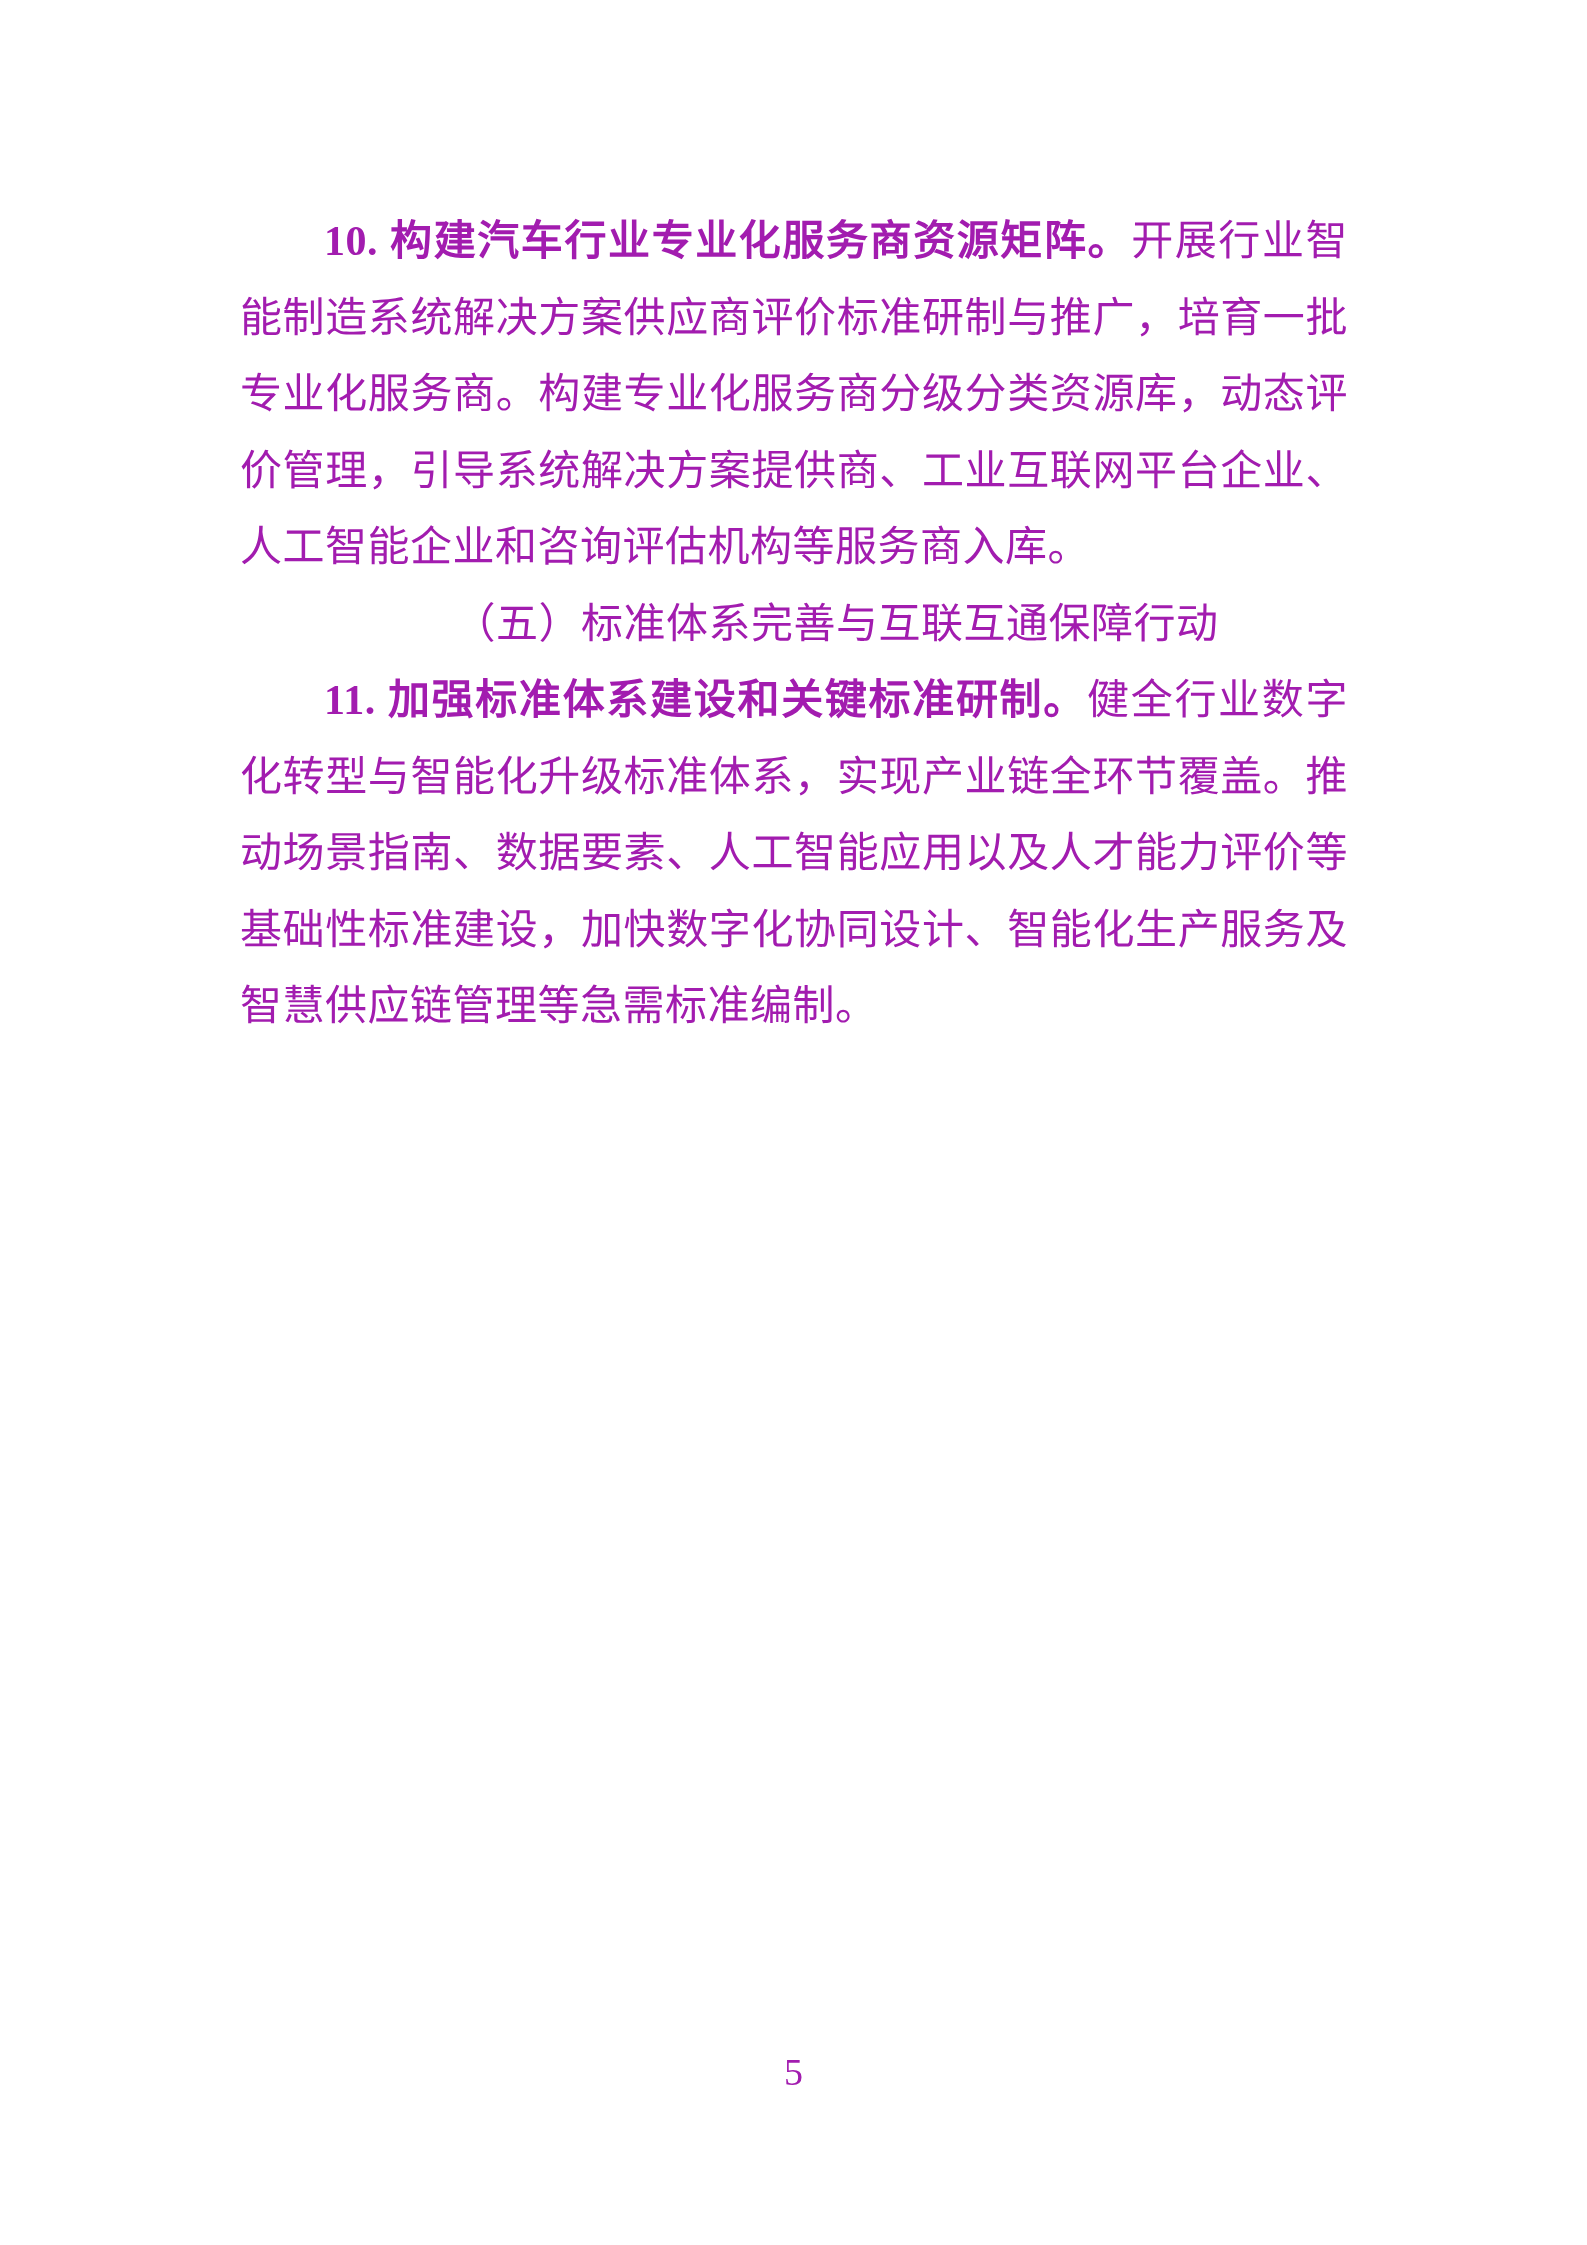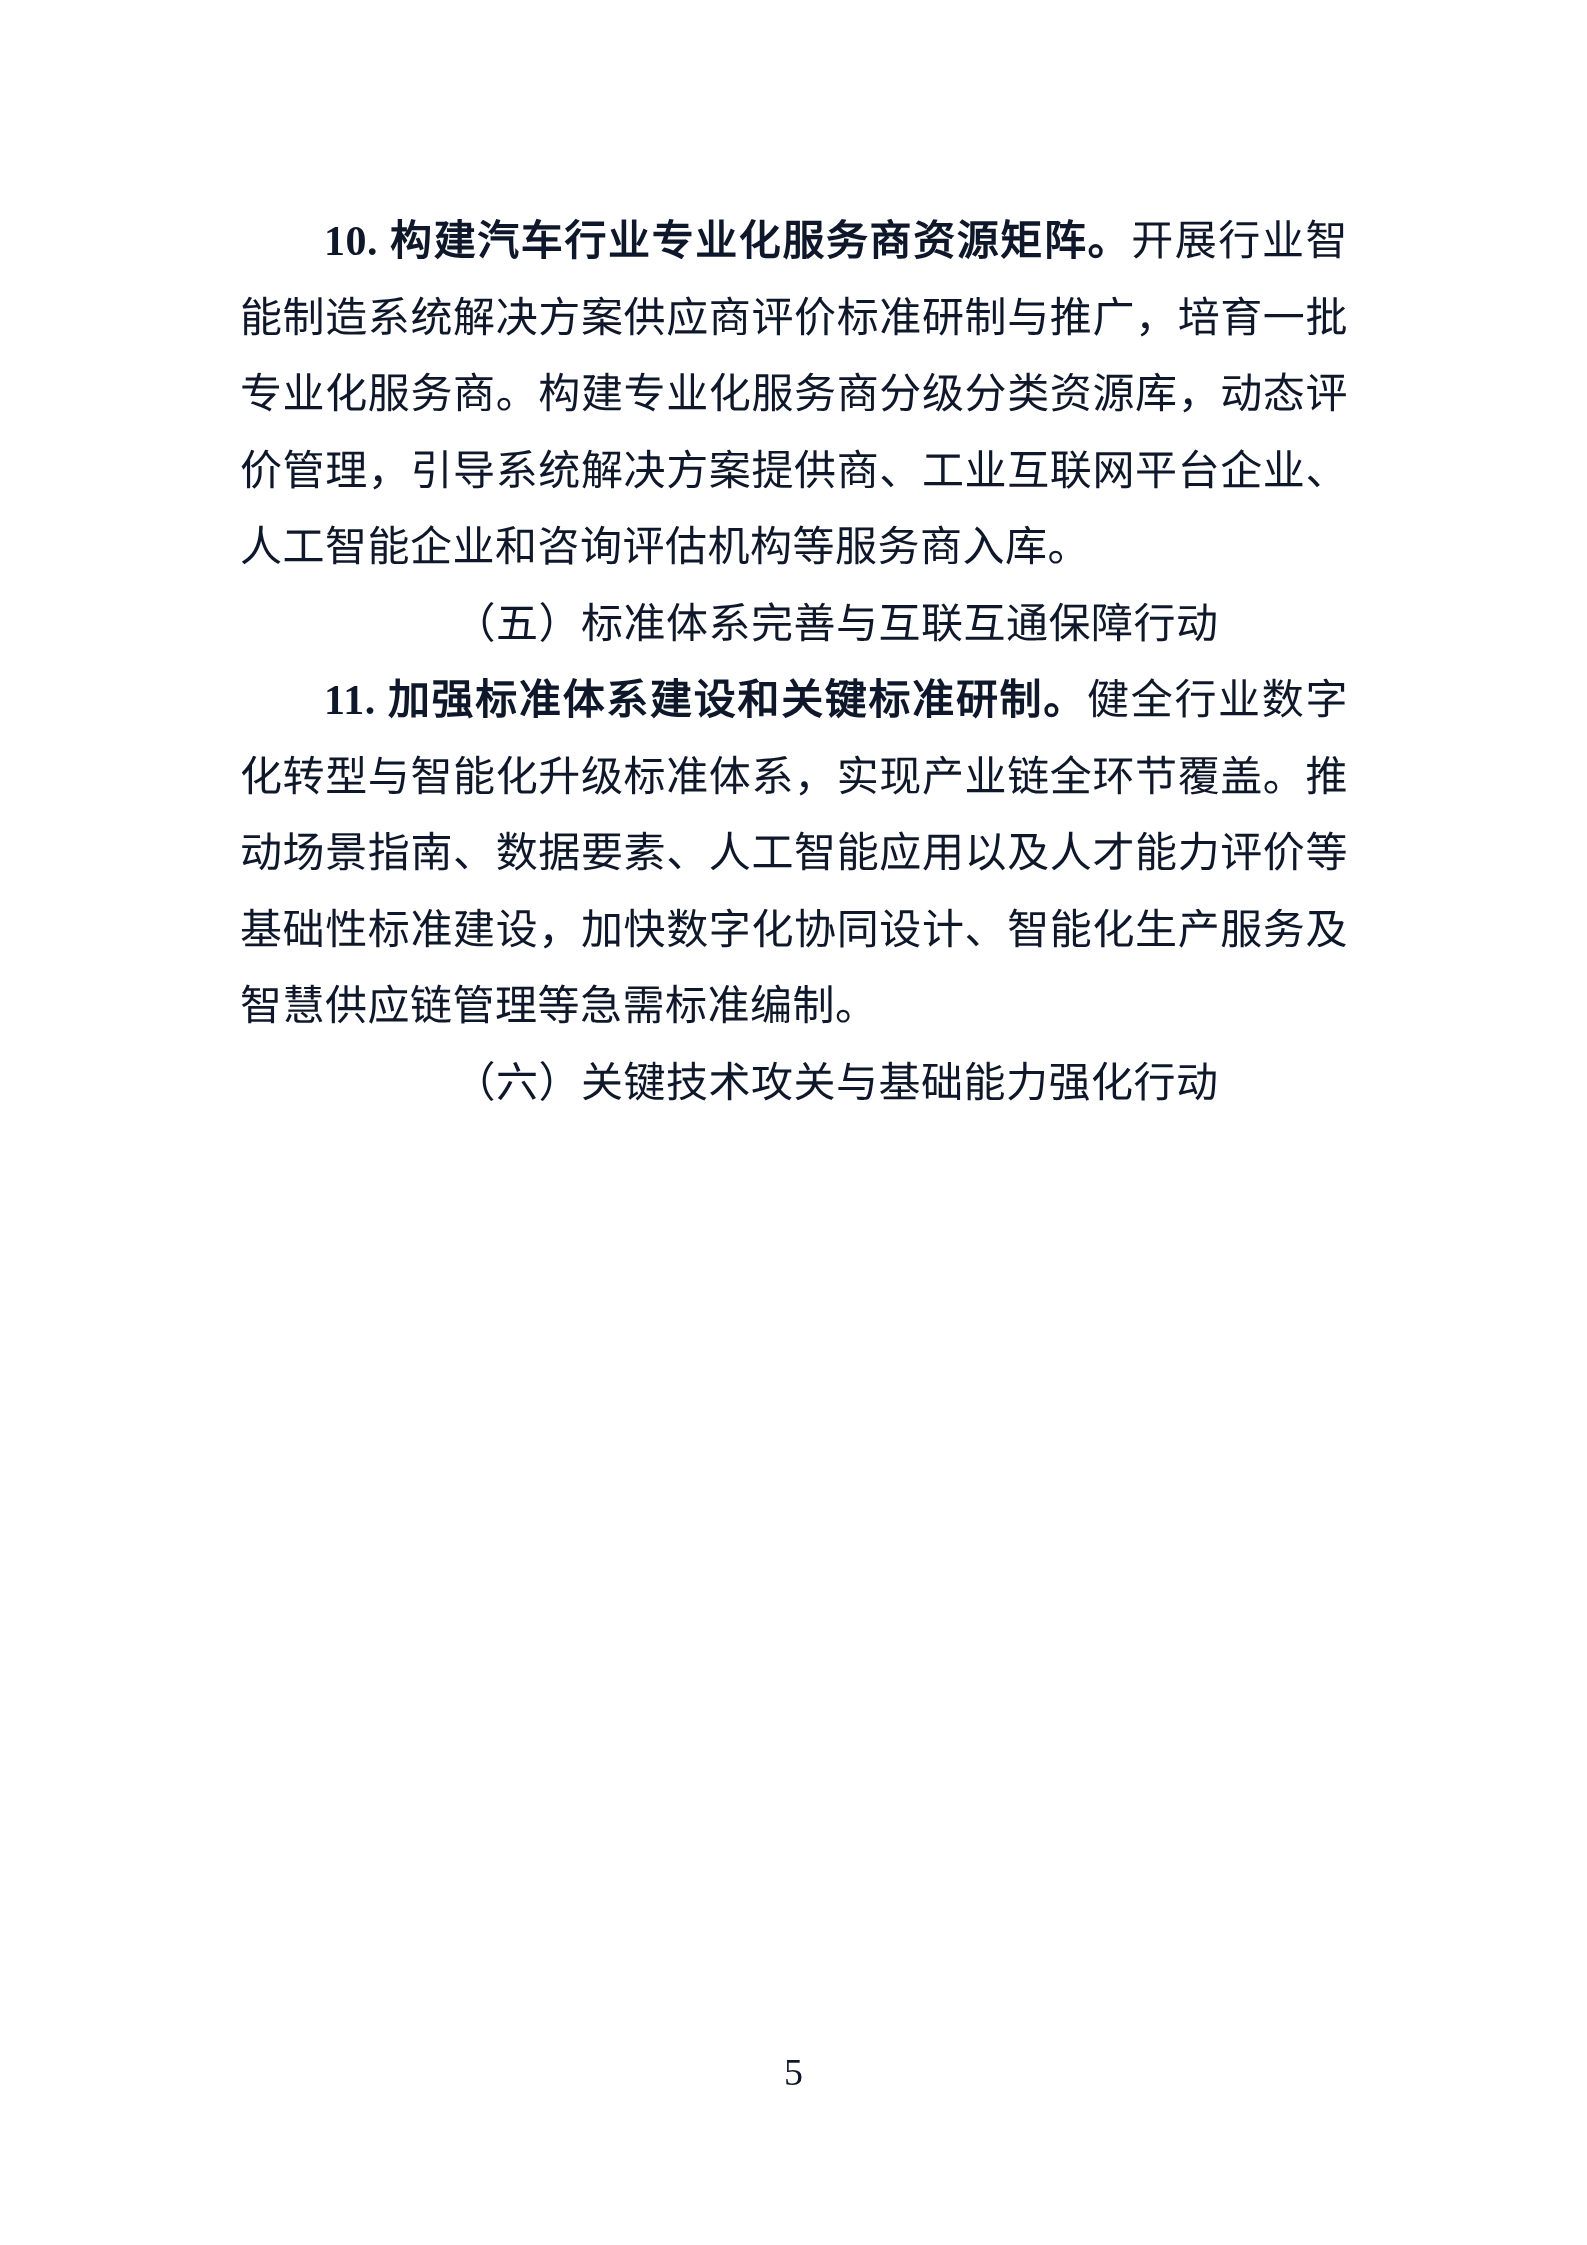--- a/index.html
+++ b/index.html
@@ -9,21 +9,21 @@
     background: #888;
   }
   .page {
     position: relative;
     width: 1587px;
     height: 2245px;
     margin: 0 auto;
     background: #ffffff;
     overflow: hidden;
     font-family: "Liberation Serif", "DejaVu Serif", serif;
-    color: #0f172a;
+    color: #a21caf;
   }
   .text-block {
     position: absolute;
     left: 240px;
     top: 203px;
     width: 1108px;
   }
   .para, .section-heading {
     margin: 0;
     padding: 0;
@@ -63,20 +63,19 @@
 
   <div class="text-block">
 
     <p class="para"><strong class="para-lead">10. 构建汽车行业专业化服务商资源矩阵。</strong><span class="para-body">开展行业智能制造系统解决方案供应商评价标准研制与推广，培育一批专业化服务商。构建专业化服务商分级分类资源库，动态评价管理，引导系统解决方案提供商、工业互联网平台企业、人工智能企业和咨询评估机构等服务商入库。</span></p>
 
     <p class="section-heading">（五）标准体系完善与互联互通保障行动</p>
 
     <p class="para"><strong class="para-lead">11. 加强标准体系建设和关键标准研制。</strong><span class="para-body">健全行业数字化转型与智能化升级标准体系，实现产业链全环节覆盖。推动场景指南、数据要素、人工智能应用以及人才能力评价等基础性标准建设，加快数字化协同设计、智能化生产服务及智慧供应链管理等急需标准编制。</span></p>
 
 
-    <p class="section-heading">（六）关键技术攻关与基础能力强化行动</p>
 
 
   </div>
 
   <div class="page-number">5</div>
 
 </div>
 
 </body></html>

